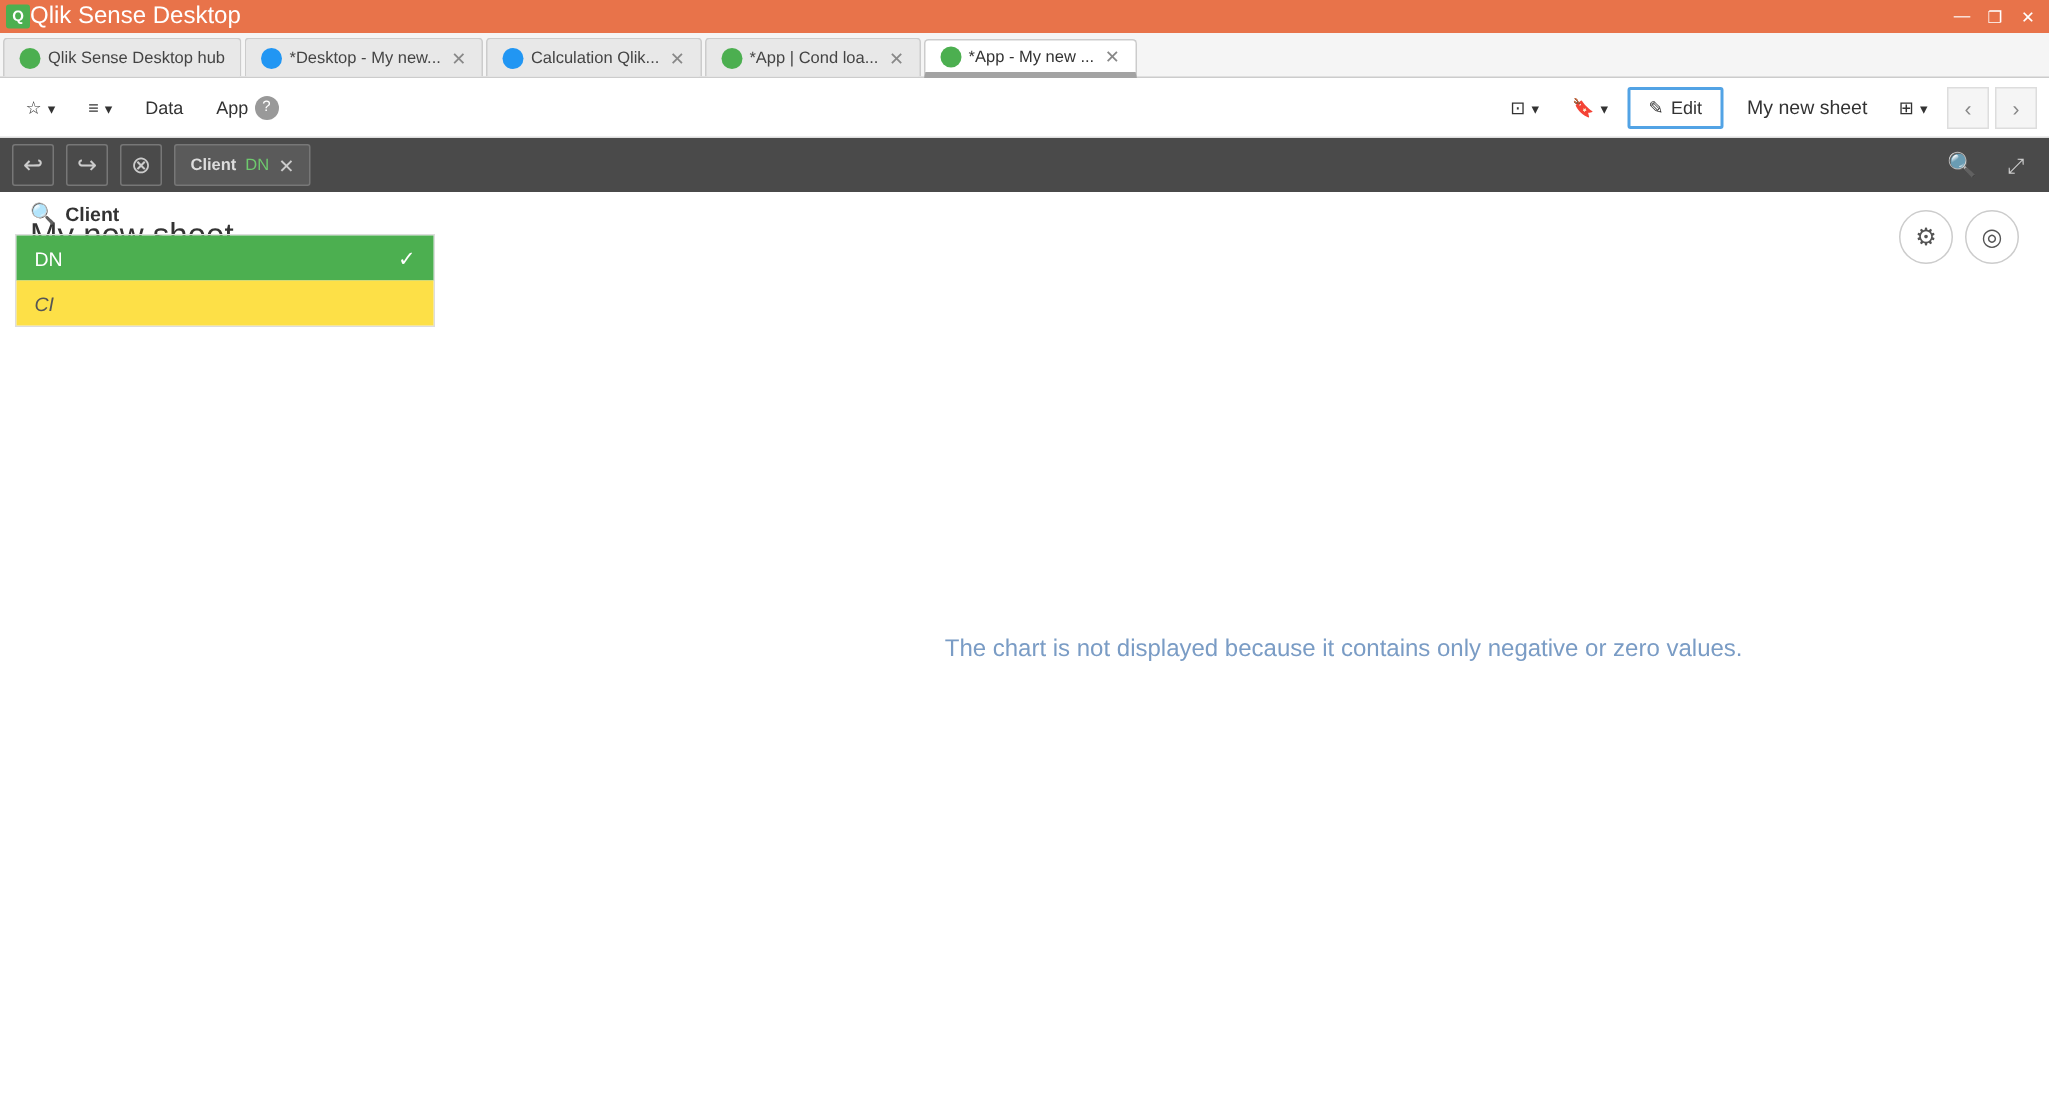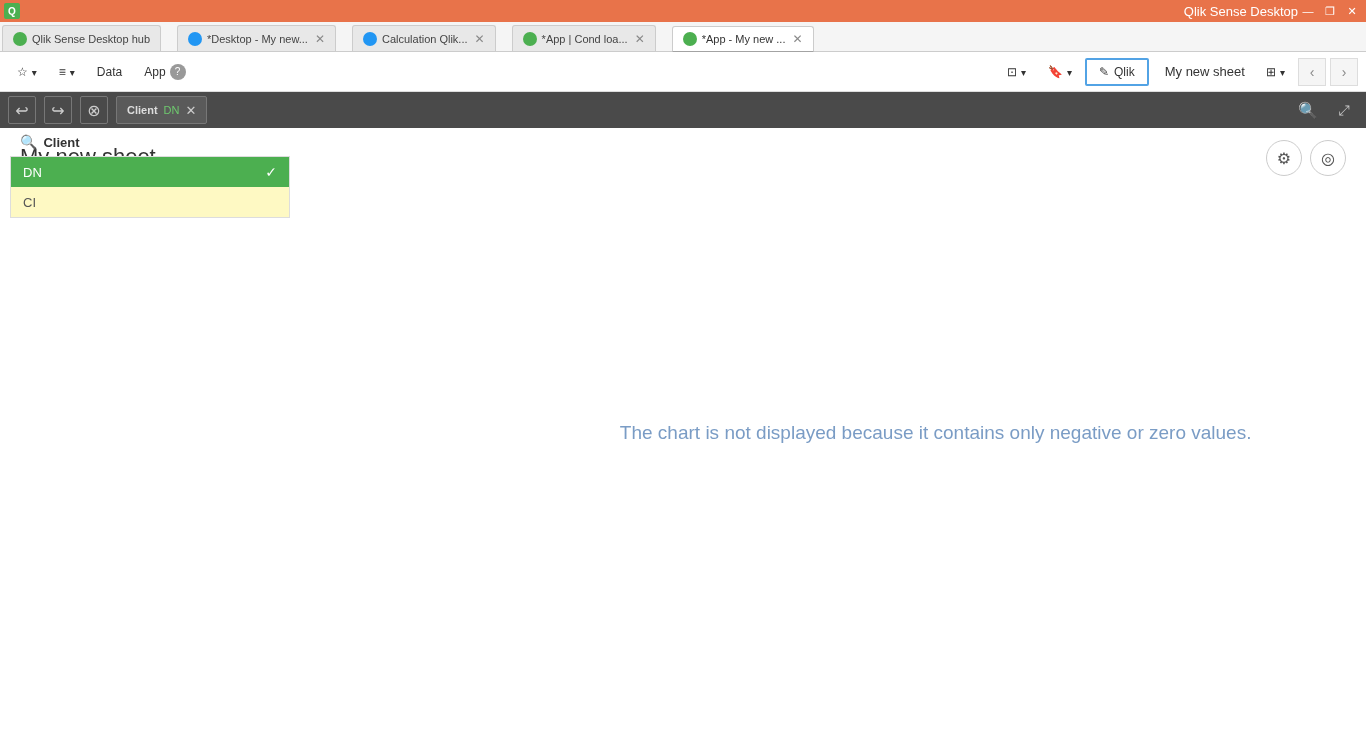--- a/index.html
+++ b/index.html
@@ -11,21 +11,21 @@
       background: #e8734a;
       display: flex;
       align-items: center;
       justify-content: space-between;
       padding: 0 4px;
       color: #fff;
       font-size: 12px;
     }
     .title-bar-left { display: flex; align-items: center; gap: 4px; }
     .title-bar-icon { width: 16px; height: 16px; background: #4caf50; border-radius: 2px; display: flex; align-items: center; justify-content: center; font-size: 10px; font-weight: bold; color: white; }
-    .title-bar-title { flex: 1; text-align: right; font-size: 13px; }
+    .title-bar-title { flex: 1; text-align: left; font-size: 16px; }
     .title-bar-controls { display: flex; gap: 2px; }
     .title-btn { width: 20px; height: 16px; background: transparent; border: none; color: #fff; cursor: pointer; font-size: 11px; display: flex; align-items: center; justify-content: center; }
 
     
     .tab-bar {
       height: 30px;
       background: #f5f5f5;
       display: flex;
       align-items: flex-end;
       border-bottom: 1px solid #ccc;
@@ -37,26 +37,26 @@
       display: flex;
       align-items: center;
       gap: 5px;
       border: 1px solid #ccc;
       border-bottom: none;
       background: #e8e8e8;
       font-size: 11px;
       cursor: pointer;
       color: #444;
       border-radius: 3px 3px 0 0;
-      margin-right: 16px;
+      margin-right: 2px;
       white-space: nowrap;
     }
     .tab.active {
       background: #fff;
-      border-bottom: 1px solid #a3a3a3;
+      border-bottom: 4px solid #a3a3a3;
       margin-bottom: -1px;
       color: #333;
     }
     .tab-icon { width: 14px; height: 14px; background: #4caf50; border-radius: 50%; display: flex; align-items: center; justify-content: center; font-size: 8px; color: white; flex-shrink: 0; }
     .tab-icon.blue { background: #2196f3; }
     .tab-close { font-size: 12px; color: #888; margin-left: 2px; cursor: pointer; }
 
     
     .toolbar {
       height: 40px;
@@ -225,32 +225,33 @@
       display: flex;
       align-items: center;
       justify-content: space-between;
       height: 30px;
     }
     .filter-item.selected {
       background: #4caf50;
       color: #fff;
     }
     .filter-item.unselected {
-      background: #fef9c3;
+      background: #fde047;
       color: #555;
+      font-style: italic;
     }
     .filter-item .checkmark { color: #fff; font-size: 14px; }
 
     
     .chart-message {
       position: absolute;
       top: 50%;
       left: 50%;
       transform: translate(-10%, -50%);
-      font-size: 19px;
+      font-size: 16px;
       color: #7a9cc5;
       text-align: center;
     }
 
     
     .right-buttons {
       position: absolute;
       top: 12px;
       right: 20px;
       display: flex;
@@ -335,21 +336,21 @@
     <span>⊡</span>
     <span class="dropdown-arrow"></span>
   </button>
   <button class="toolbar-btn">
     <span>🔖</span>
     <span class="dropdown-arrow"></span>
   </button>
   <div class="sheet-name-area">
     <button class="edit-btn">
       <span>✎</span>
-      <span>Qlik</span>
+      <span>Edit</span>
     </button>
     <span class="sheet-name-text">My new sheet</span>
   </div>
   <button class="toolbar-btn">
     <span>⊞</span>
     <span class="dropdown-arrow"></span>
   </button>
   <button class="nav-btn">
     <span>‹</span>
   </button>

